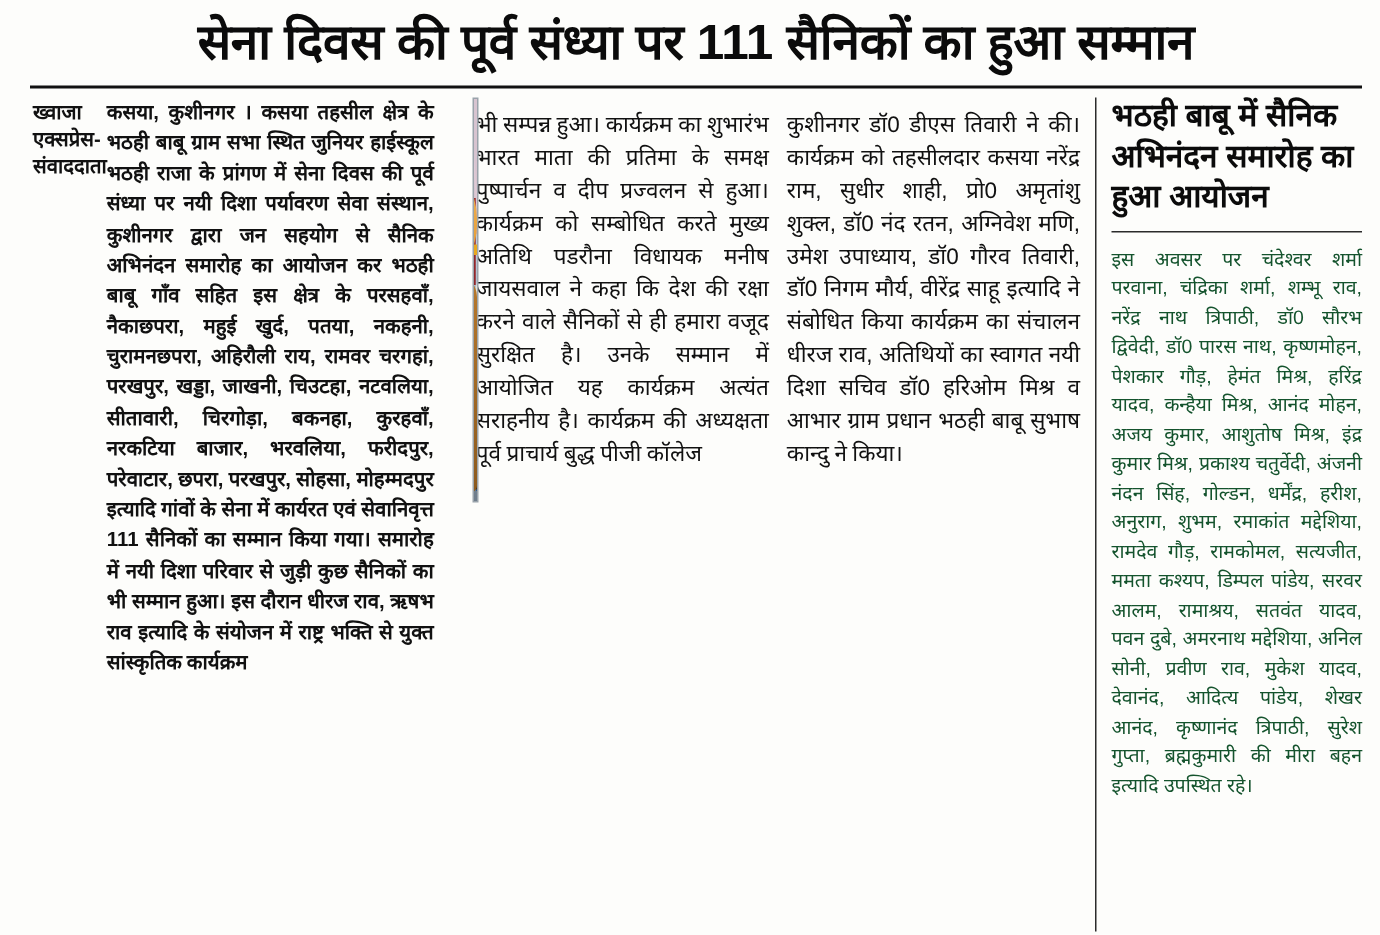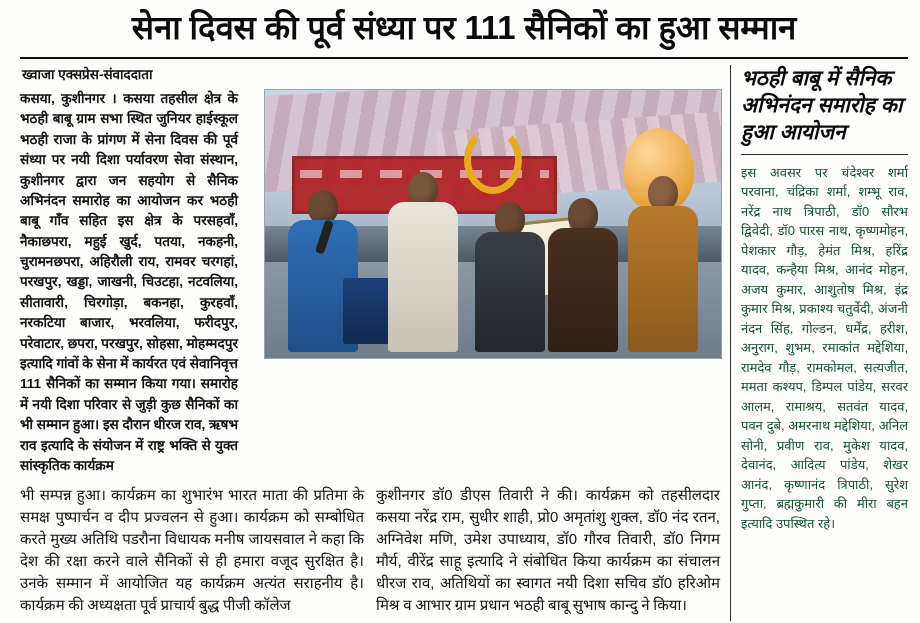--- a/index.html
+++ b/index.html
@@ -43,21 +43,21 @@
 
   
   .body-grid {
     display: flex;
     gap: 10px;
     height: 556px;
   }
   .col-main {
     flex: 0 0 700px;
     display: flex;
-    flex-direction: column;
+    flex-direction: row;
   }
   .col-side {
     flex: 1 1 auto;
     border-left: 1px solid #2b2b2b;
     padding-left: 10px;
   }
 
   .byline {
     font-family: "Liberation Sans", sans-serif;
     font-weight: bold;
@@ -225,21 +225,20 @@
   }
 
   
   .side-head {
     font-family: "Liberation Sans", sans-serif;
     font-weight: bold;
     font-size: 21px;
     line-height: 1.28;
     color: #0b0b0b;
     margin: 0 0 8px 0;
-    font-style: italic;
   }
   .side-rule {
     border: none;
     border-top: 1px solid #2b2b2b;
     margin: 8px 0 8px 0;
   }
   .side-para {
     font-family: "Liberation Sans", sans-serif;
     font-size: 13px;
     line-height: 1.5;

